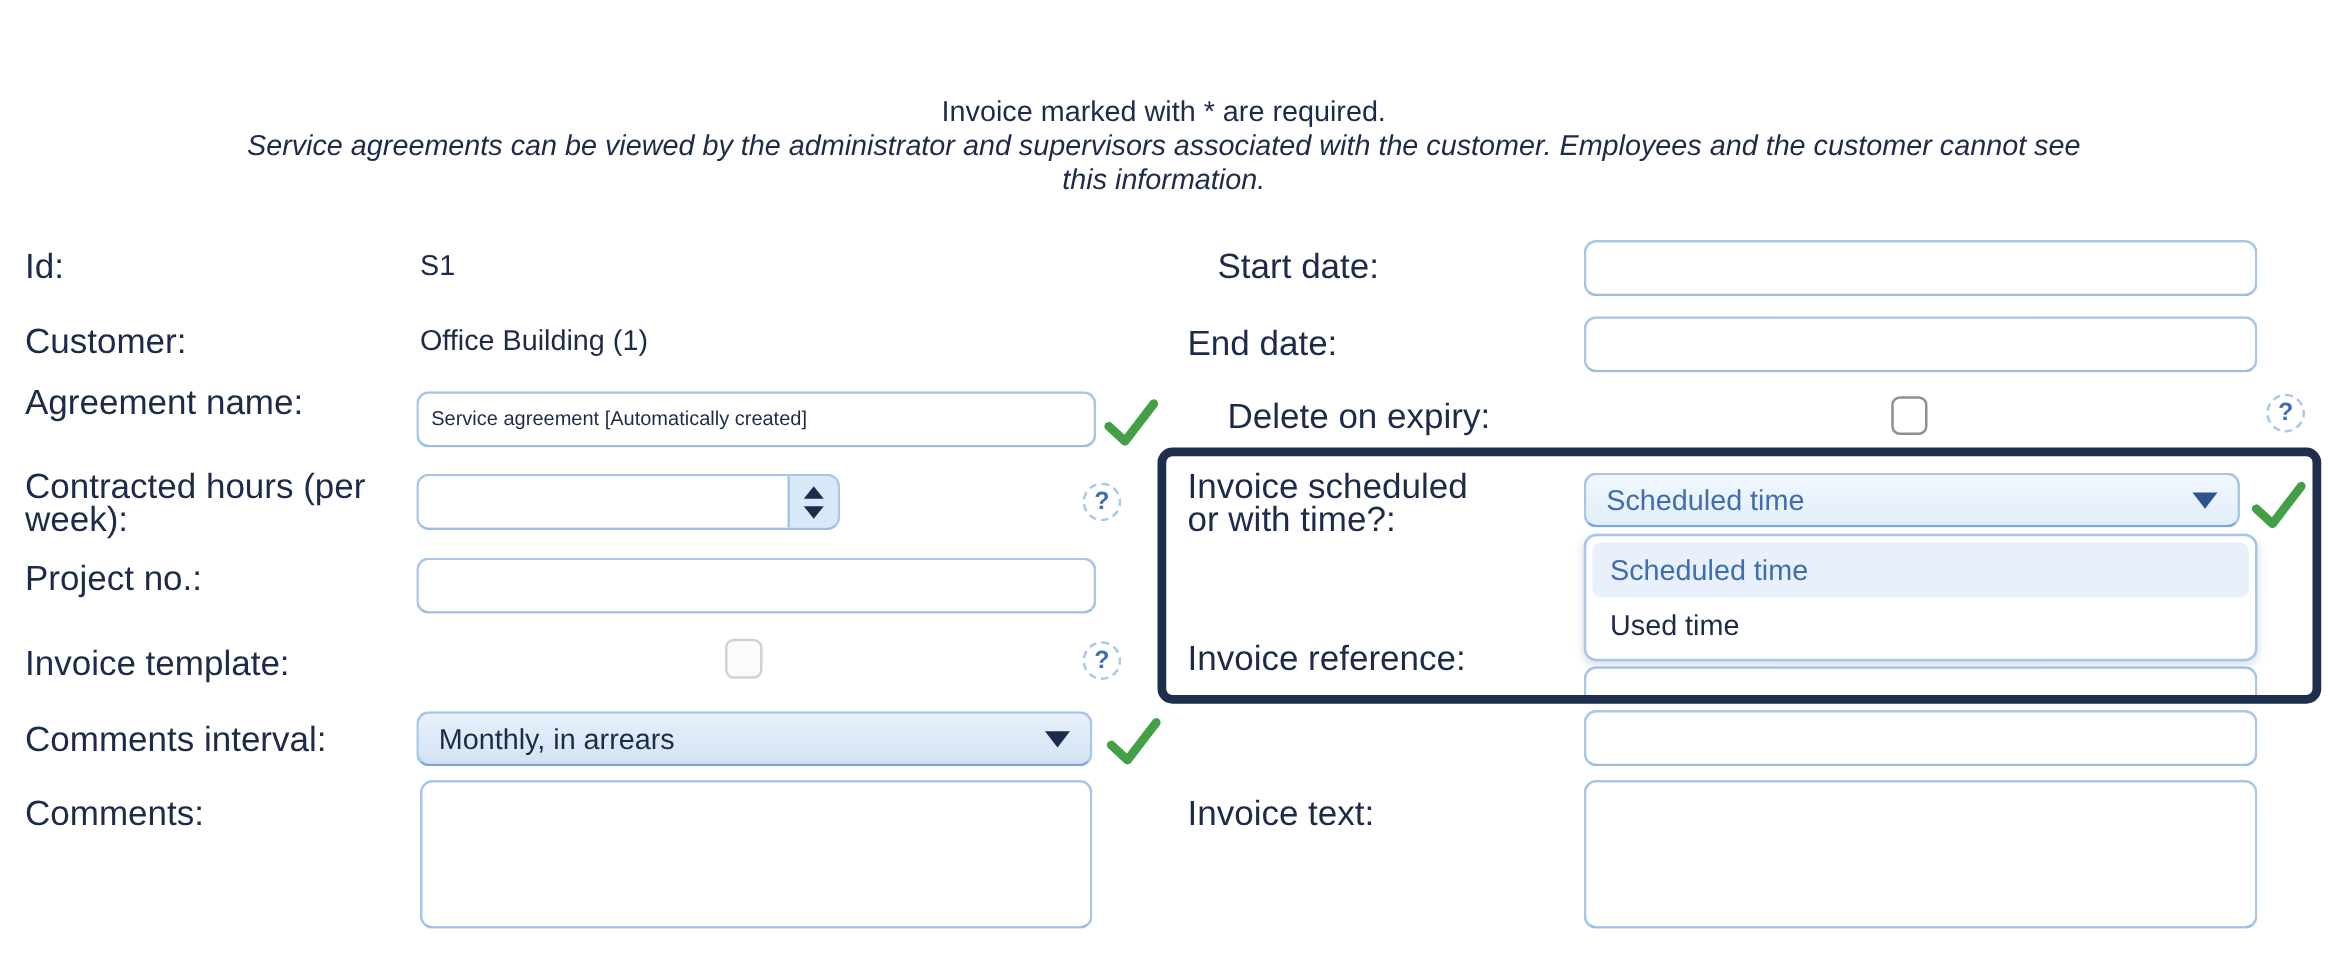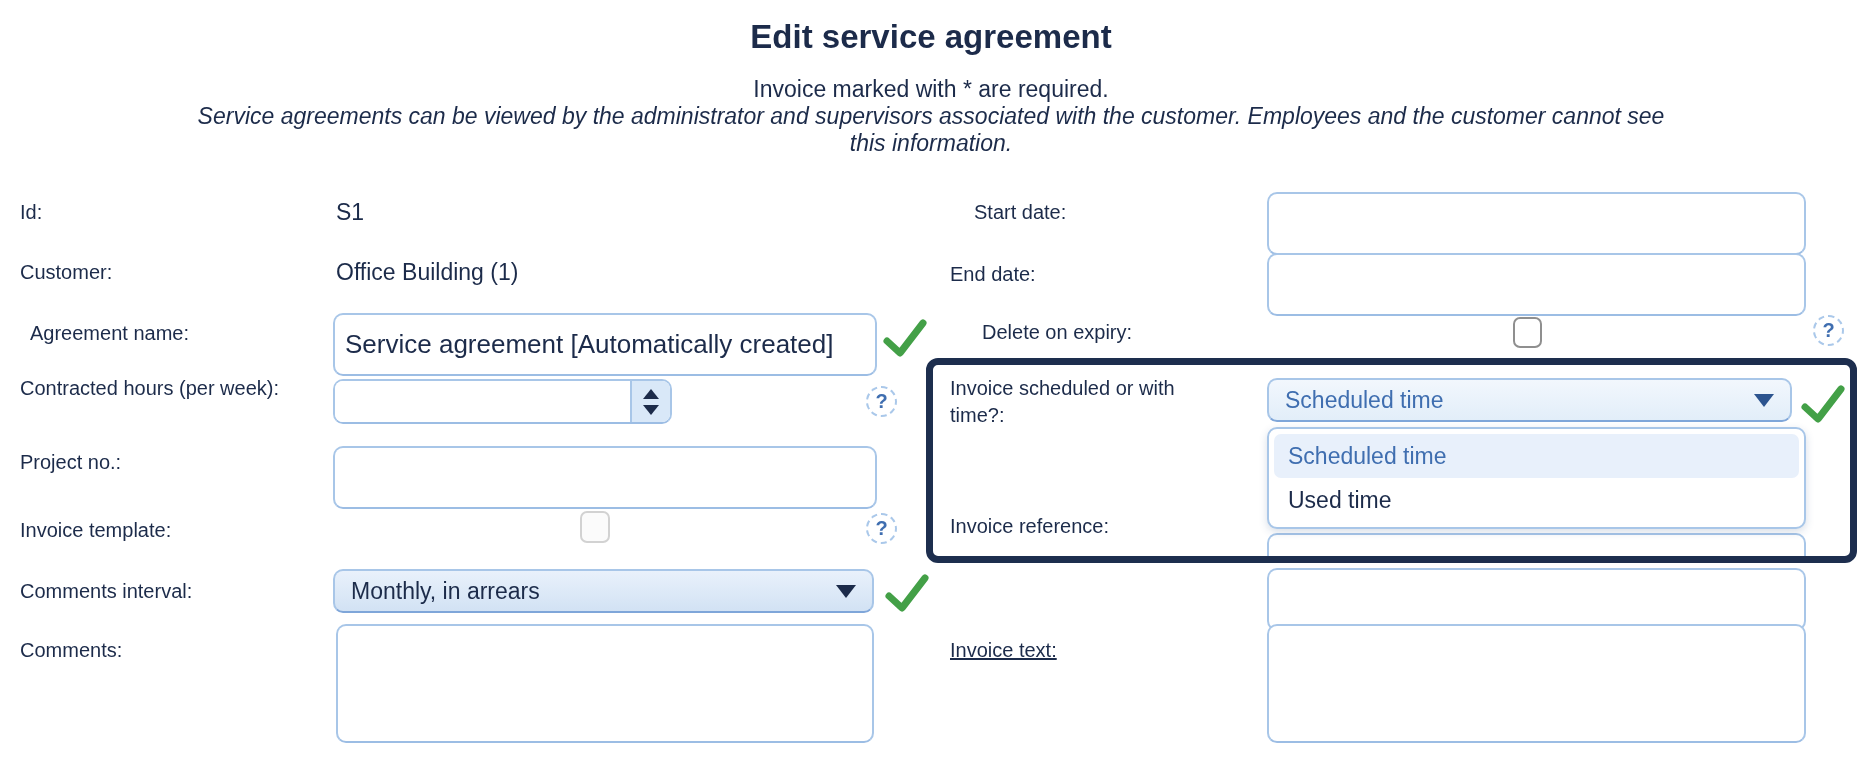--- a/index.html
+++ b/index.html
@@ -14,26 +14,26 @@
   html,body{margin:0;padding:0;background:#fff;}
   .canvas{
     position:relative;width:1862px;height:763px;background:#ffffff;
     font-family:"Liberation Sans",sans-serif;color:var(--text);overflow:hidden;
   }
   .abs{position:absolute;}
   .ctr{left:0;width:100%;text-align:center;}
   .title{font-size:33px;font-weight:bold;}
   .note{font-size:23px;}
   .it{font-style:italic;}
-  .lbl{font-size:20px;line-height:27px;}
+  .lbl{font-size:28px;line-height:27px;}
   .val{font-size:23px;}
   .tbox{
-    box-sizing:border-box;height:63px;background:#fff;
+    box-sizing:border-box;height:45px;background:#fff;
     border:2px solid var(--input-border);border-bottom-color:#9cbde4;
-    border-radius:10px;font-size:26px;color:var(--text);
+    border-radius:10px;font-size:16px;color:var(--text);
     padding:0 10px;font-family:inherit;outline:none;width:100%;
   }
   .tarea{
     box-sizing:border-box;background:#fff;border:2px solid var(--input-border);
     border-bottom-color:#9cbde4;border-radius:10px;resize:none;outline:none;
     font-family:inherit;font-size:23px;color:var(--text);padding:8px 10px;width:100%;height:100%;
   }
   .sel{
     box-sizing:border-box;height:44px;border:2px solid var(--input-border);
     border-bottom-color:#7fa6d9;border-radius:10px;
@@ -79,32 +79,31 @@
   .hlbox{
     box-sizing:border-box;border:7px solid var(--highlight-border);border-radius:12px;
     overflow:hidden;z-index:2;
   }
 </style>
 </head>
 <body>
 
 <div class="canvas">
 
-  <div class="abs ctr title" style="top:18px;">Edit service agreement</div>
   <div class="abs ctr note" style="top:76px;">Invoice marked with * are required.</div>
   <div class="abs ctr note it" style="top:130px;">this information.</div>
   <div class="abs ctr note it" style="top:103px;">Service agreements can be viewed by the administrator and supervisors associated with the customer. Employees and the customer cannot see</div>
 
   <div class="abs lbl" style="left:20px;top:199px;width:300px;">Id:</div>
   <div class="abs val" style="left:336px;top:199px;">S1</div>
 
   <div class="abs lbl" style="left:20px;top:259px;width:300px;">Customer:</div>
   <div class="abs val" style="left:336px;top:259px;">Office Building (1)</div>
 
-  <div class="abs lbl" style="left:20px;top:320px;width:300px;margin-left:10px;">Agreement name:</div>
+  <div class="abs lbl" style="left:20px;top:308px;width:300px;">Agreement name:</div>
   <div class="abs" style="left:333px;top:313px;width:544px;">
     <input class="tbox" type="text" value="Service agreement [Automatically created]" style="">
   </div>
   <span class="abs check" style="left:882px;top:317px;">
     <svg width="46" height="42" viewBox="0 0 46 42">
         <path d="M5 24 L18 36 L41 6" stroke="currentColor" stroke-width="7" fill="none" stroke-linecap="round" stroke-linejoin="round"></path>
       </svg>
   </span>
 
   <div class="abs lbl" style="left:20px;top:375px;width:300px;">Contracted hours (per week):</div>
@@ -183,18 +182,18 @@
     <div class="abs list" style="left:334px;top:62px;width:539px;">
       <div class="opt active">Scheduled time</div>
       <div class="opt">Used time</div>
     </div>
   </div>
 
   <div class="abs" style="left:1267px;top:568px;width:539px;">
     <input class="tbox" type="text" value="" style="">
   </div>
 
-  <div class="abs lbl" style="left:950px;top:637px;width:290px;text-decoration:underline;">Invoice text:</div>
+  <div class="abs lbl" style="left:950px;top:637px;width:290px;">Invoice text:</div>
   <div class="abs" style="left:1267px;top:624px;width:539px;height:119px;">
     <textarea class="tarea" style=""></textarea>
   </div>
 
 </div>
 
 </body></html>

